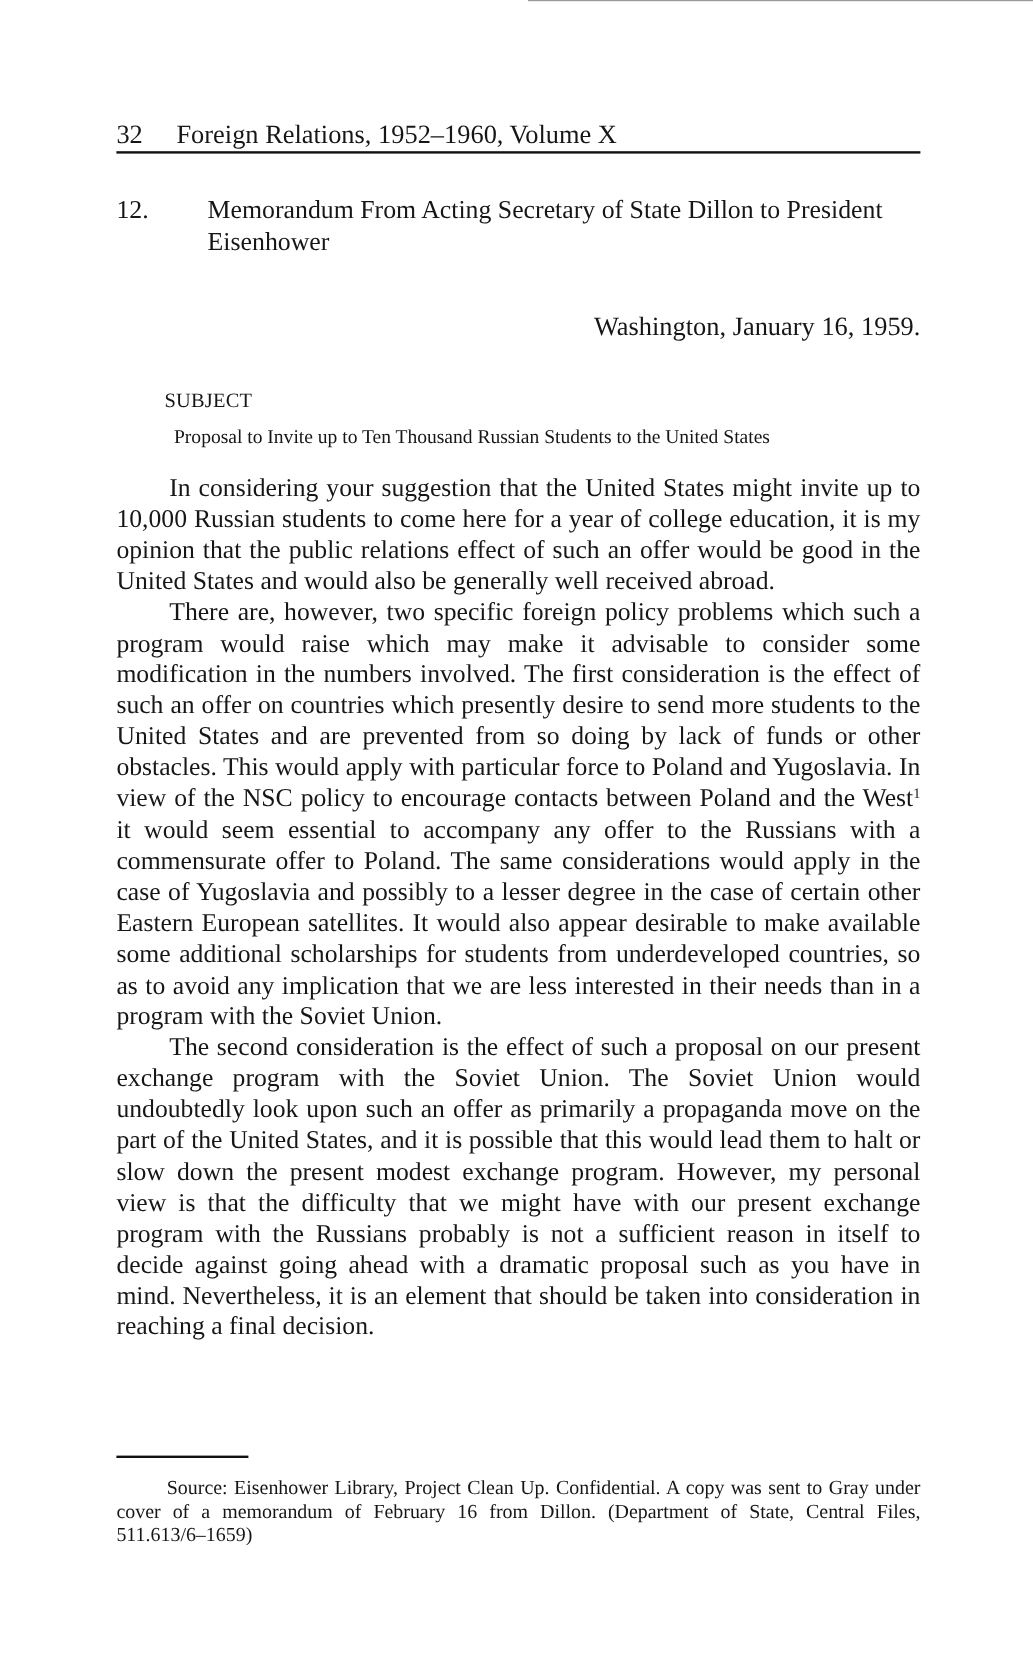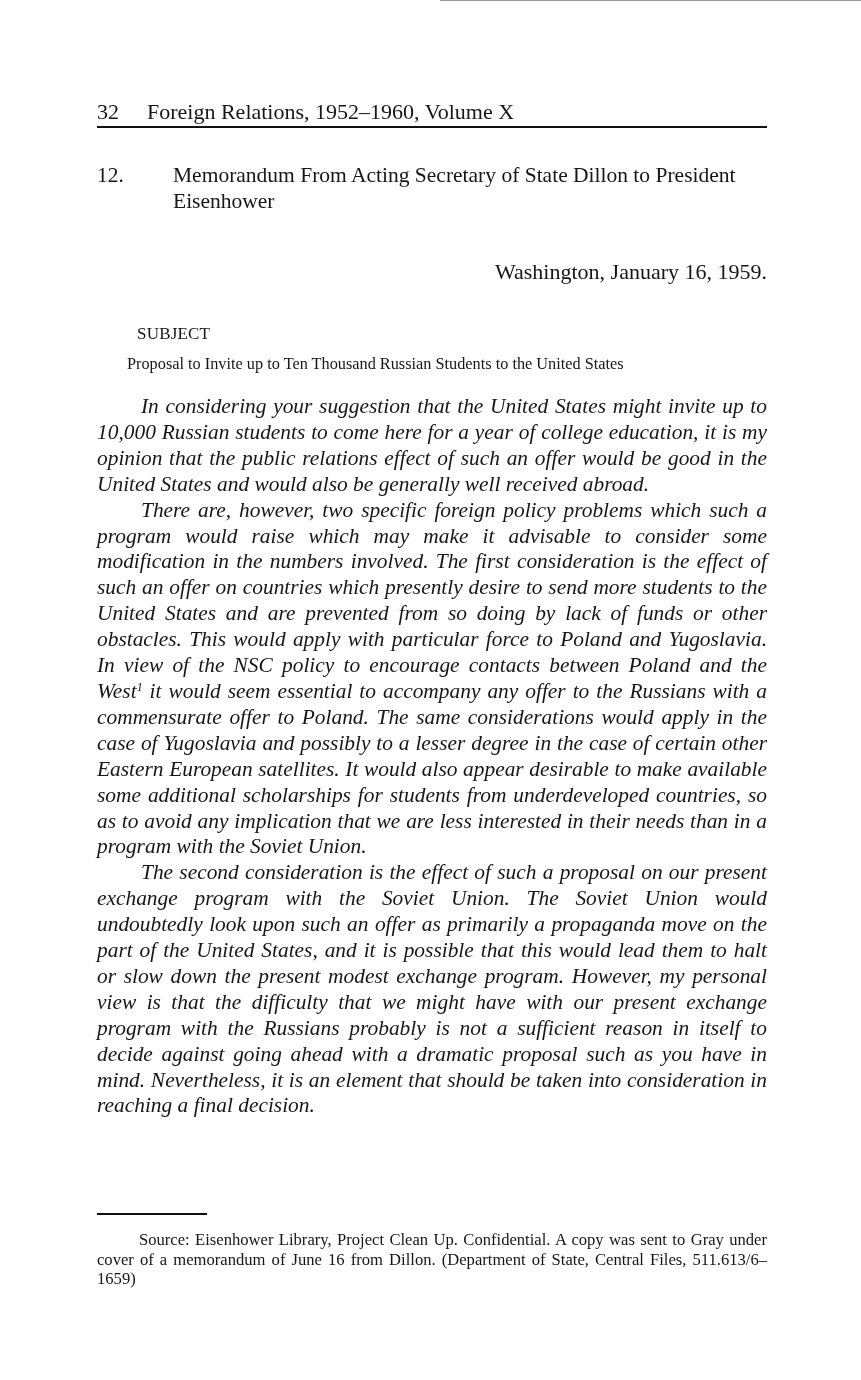--- a/index.html
+++ b/index.html
@@ -6,22 +6,22 @@
   body { width: 861px; height: 1380px; position: relative; overflow: hidden; font-family: "Liberation Serif", "DejaVu Serif", serif; color: #161616; }
   .scan-line { position: absolute; top: 0; left: 440px; width: 421px; height: 1px; background: #9a9a9a; }
   .running-head { position: absolute; left: 97px; top: 98px; width: 670px; font-size: 22px; line-height: 28px; }
   .running-head .pg { display: inline-block; width: 50px; font-family: Liberation Serif, serif; }
   .head-rule { position: absolute; left: 97px; top: 126px; width: 670px; height: 2px; background: #111; }
   .doc-title { position: absolute; left: 97px; top: 162px; width: 670px; font-weight: normal; font-size: 21.5px; line-height: 26px; }
   .doc-title .num { position: absolute; left: 0; top: 0; }
   .doc-title .txt { margin-left: 76px; display: block; }
   .dateline { position: absolute; right: 94px; top: 258px; font-size: 22px; line-height: 28px; }
   .subject-label { position: absolute; left: 97px; top: 324px; font-size: 17px; letter-spacing: 0.2px; margin-left: 40px; }
-  .subject-text { position: absolute; left: 127px; top: 354px; font-size: 16.3px; }
-  .body-text { position: absolute; left: 97px; top: 394px; width: 670px; font-size: 21.4px; line-height: 25.9px; text-align: justify; font-style: italic; }
+  .subject-text { position: absolute; left: 145px; top: 354px; font-size: 16.3px; }
+  .body-text { position: absolute; left: 97px; top: 394px; width: 670px; font-size: 21.4px; line-height: 25.9px; text-align: justify; }
   .body-text p { margin: 0; text-indent: 44px; }
   sup { font-size: 12px; line-height: 0; vertical-align: 7px; }
   .fn-rule { position: absolute; left: 97px; top: 1213px; width: 110px; height: 2px; background: #111; }
   .footnotes { position: absolute; left: 97px; top: 1230px; width: 670px; font-size: 16.6px; line-height: 19.5px; text-align: justify; }
   .footnotes p { margin: 0; text-indent: 42px; }
   .fn-marker { font-size: 11px; vertical-align: 6px; line-height: 0; }
 </style>
 </head>
 <body>
 
@@ -44,14 +44,14 @@
 
 <div class="body-text">
   <p>In considering your suggestion that the United States might invite up to 10,000 Russian students to come here for a year of college education, it is my opinion that the public relations effect of such an offer would be good in the United States and would also be generally well received abroad.</p>
   <p><span>There are, however, two specific foreign policy problems which such a program would raise which may make it advisable to consider some modification in the numbers involved. The first consideration is the effect of such an offer on countries which presently desire to send more students to the United States and are prevented from so doing by lack of funds or other obstacles. This would apply with particular force to Poland and Yugoslavia. In view of the NSC policy to encourage contacts between Poland and the West</span><sup>1</sup><span> it would seem essential to accompany any offer to the Russians with a commensurate offer to Poland. The same considerations would apply in the case of Yugoslavia and possibly to a lesser degree in the case of certain other Eastern European satellites. It would also appear desirable to make available some additional scholarships for students from underdeveloped countries, so as to avoid any implication that we are less interested in their needs than in a program with the Soviet Union.</span></p>
   <p>The second consideration is the effect of such a proposal on our present exchange program with the Soviet Union. The Soviet Union would undoubtedly look upon such an offer as primarily a propaganda move on the part of the United States, and it is possible that this would lead them to halt or slow down the present modest exchange program. However, my personal view is that the difficulty that we might have with our present exchange program with the Russians probably is not a sufficient reason in itself to decide against going ahead with a dramatic proposal such as you have in mind. Nevertheless, it is an element that should be taken into consideration in reaching a final decision.</p>
 </div>
 
 <div class="fn-rule"></div>
 
 <div class="footnotes">
-  <p>Source: Eisenhower Library, Project Clean Up. Confidential. A copy was sent to Gray under cover of a memorandum of June 16 from Dillon. (Department of State, Central Files, 511.613/6–1659)</p>
+  <p>Source: Eisenhower Library, Project Clean Up. Confidential. A copy was sent to Gray under cover of a memorandum of February 16 from Dillon. (Department of State, Central Files, 511.613/6–1659)</p>
 </div>
 
 </body></html>

